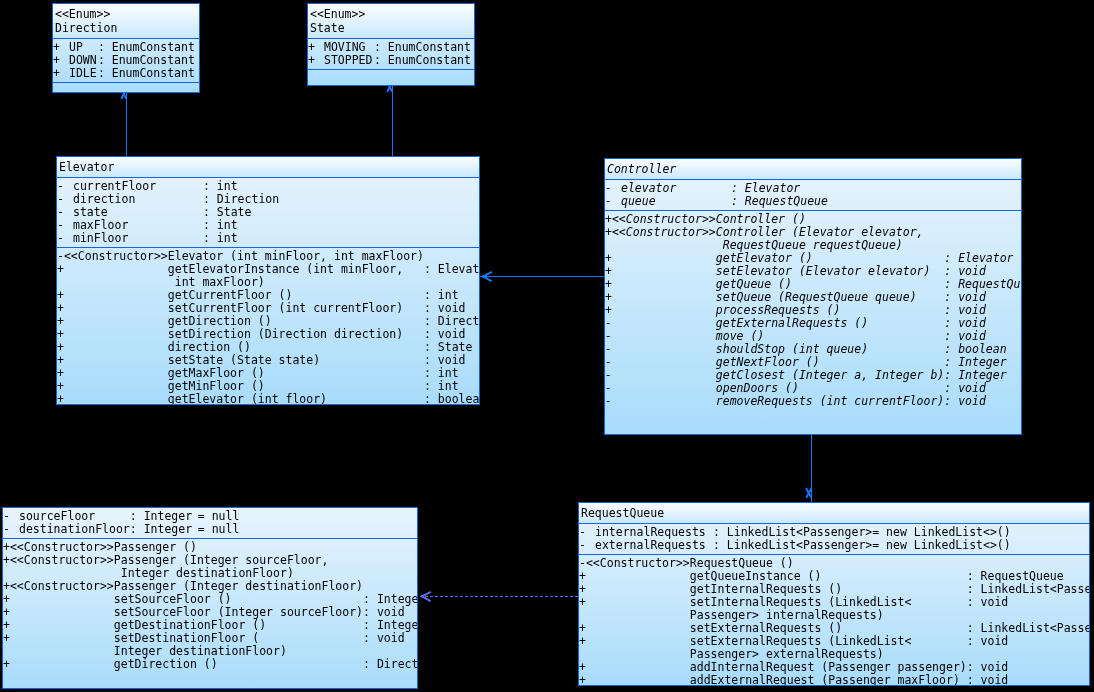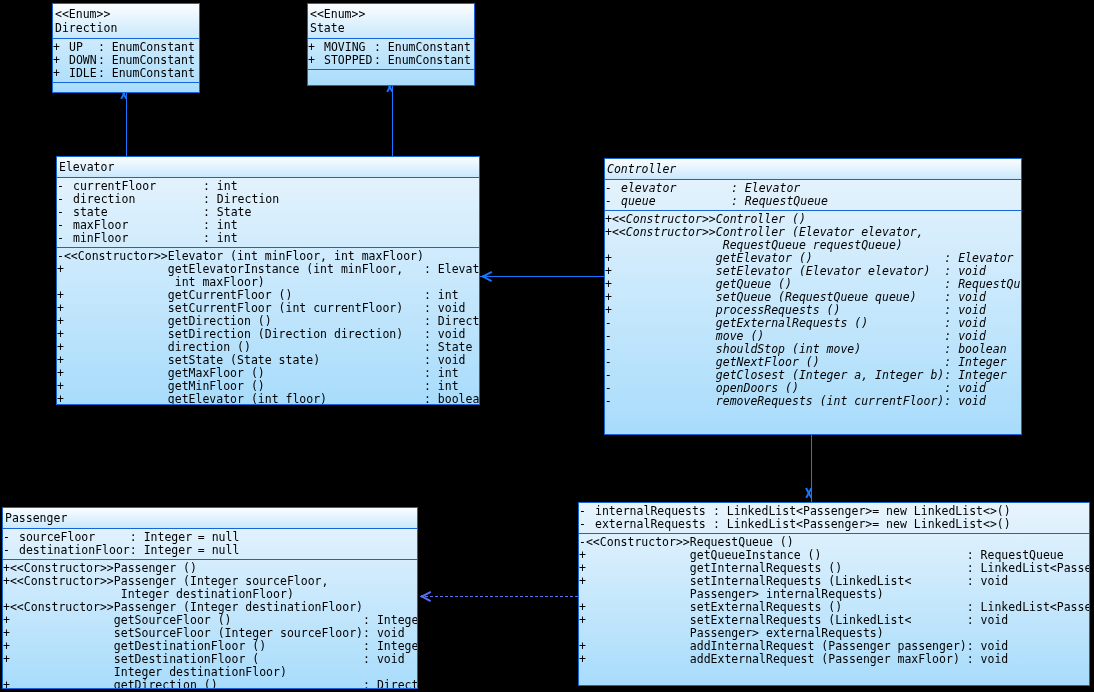--- a/index.html
+++ b/index.html
@@ -339,21 +339,21 @@
         </tr>
         <tr>
           <td class="vis">-</td>
           <td class="stereo"></td>
           <td class="sig">move ()</td>
           <td class="type">: void</td>
         </tr>
         <tr>
           <td class="vis">-</td>
           <td class="stereo"></td>
-          <td class="sig">shouldStop (int move)</td>
+          <td class="sig">shouldStop (int queue)</td>
           <td class="type">: boolean</td>
         </tr>
         <tr>
           <td class="vis">-</td>
           <td class="stereo"></td>
           <td class="sig">getNextFloor ()</td>
           <td class="type">: Integer</td>
         </tr>
         <tr>
           <td class="vis">-</td>
@@ -372,23 +372,20 @@
           <td class="stereo"></td>
           <td class="sig">removeRequests (int currentFloor)</td>
           <td class="type">: void</td>
         </tr>
       </tbody>
         </table>
     </div>
   </div>
 
   <div class="uml-box" style="left:2px; top:507px; width:416px; height:182px;">
-    <div class="uml-head">
-      <span class="cname">Passenger</span>
-    </div>
     <div class="uml-sec">
       <table class="rows">
         <tbody>
             <tr>
           <td class="vis">-</td>
           <td class="sig" style="width:110px">sourceFloor</td>
           <td class="type" style="width:68px">: Integer</td>
           <td class="defval">= null</td>
         </tr>
         <tr>
@@ -418,21 +415,21 @@
         </tr>
         <tr>
           <td class="vis">+</td>
           <td class="stereo">&lt;&lt;Constructor&gt;&gt;</td>
           <td class="sig">Passenger (Integer destinationFloor)</td>
           <td class="type"></td>
         </tr>
         <tr>
           <td class="vis">+</td>
           <td class="stereo"></td>
-          <td class="sig">getSourceFloor ()</td>
+          <td class="sig">setSourceFloor ()</td>
           <td class="type">: Integer</td>
         </tr>
         <tr>
           <td class="vis">+</td>
           <td class="stereo"></td>
           <td class="sig">setSourceFloor (Integer sourceFloor)</td>
           <td class="type">: void</td>
         </tr>
         <tr>
           <td class="vis">+</td>
@@ -452,20 +449,23 @@
           <td class="stereo"></td>
           <td class="sig">getDirection ()</td>
           <td class="type">: Direction</td>
         </tr>
       </tbody>
         </table>
     </div>
   </div>
 
   <div class="uml-box" style="left:578px; top:502px; width:512px; height:184px;">
+    <div class="uml-head">
+      <span class="cname">RequestQueue</span>
+    </div>
     <div class="uml-sec">
       <table class="rows">
         <tbody>
             <tr>
           <td class="vis">-</td>
           <td class="sig" style="width:118px">internalRequests</td>
           <td class="type" style="width:145px">: LinkedList&lt;Passenger&gt;</td>
           <td class="defval">= new LinkedList&lt;&gt;()</td>
         </tr>
         <tr>

